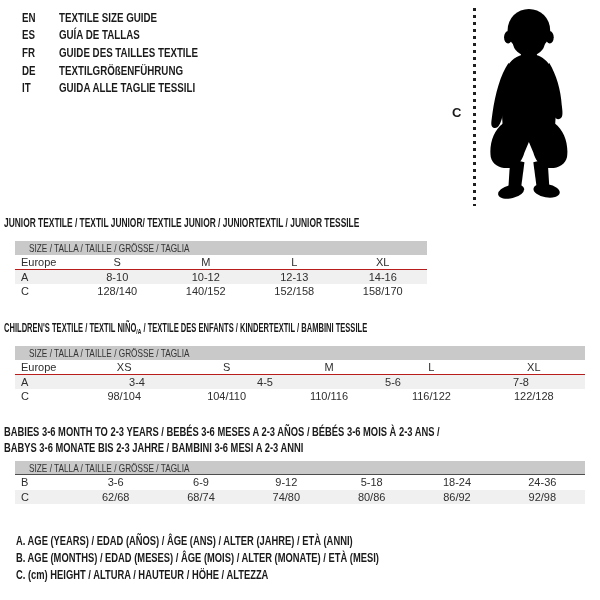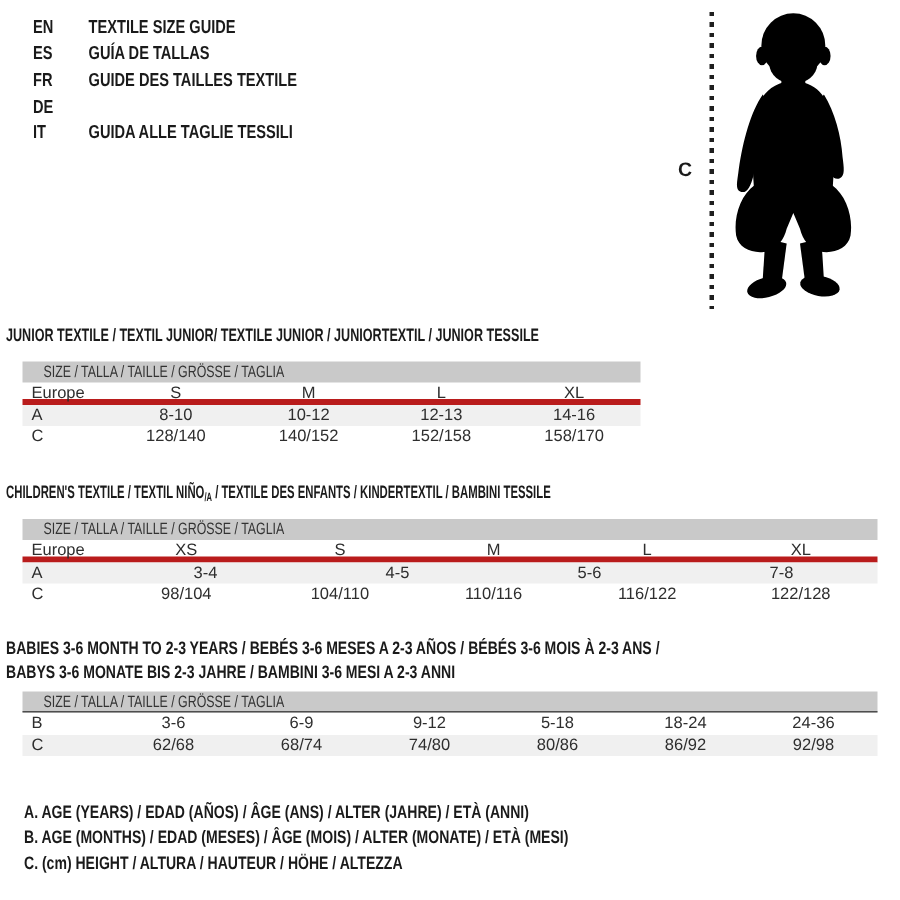--- a/index.html
+++ b/index.html
@@ -41,21 +41,21 @@
   .sizetable { position:absolute; left:15px; }
   #table1 { top:241px; width:412px; }
   #table2 { top:346px; width:570px; }
   #table3 { top:461px; width:570px; }
   .size-bar {
     height:14px; line-height:14px; background:#c9c9c9; padding-left:14px;
     font-size:11px; color:#333333;
   }
   .size-bar.divider { border-bottom:1px solid #4d4d4d; }
   .trow { display:flex; height:14.5px; line-height:14.5px; font-size:11px; color:#2e2e2e; }
-  .trow.divider { border-bottom:4px solid #b91c1c; }
+  .trow.divider { border-bottom:1px solid #b91c1c; }
   .trow.shaded { background:#f0f0f0; }
   .trow .lbl { width:58px; padding-left:6px; }
   .trow .val { flex:1; text-align:center; }
 
   
   .footnotes { position:absolute; left:16px; top:533px; }
   .fn { height:17.2px; line-height:17.2px; font-weight:bold; font-size:12px; }
 </style>
 </head>
 <body>
@@ -70,20 +70,21 @@
     <div class="lang-row">
       <span class="lang-code"><span class="cx cx78">ES</span></span>
       <span class="lang-label"><span class="cx cx78">GUÍA DE TALLAS</span></span>
     </div>
     <div class="lang-row">
       <span class="lang-code"><span class="cx cx78">FR</span></span>
       <span class="lang-label"><span class="cx cx78">GUIDE DES TAILLES TEXTILE</span></span>
     </div>
     <div class="lang-row">
       <span class="lang-code"><span class="cx cx78">DE</span></span>
+      <span class="lang-label"><span class="cx cx78">TEXTILGRÖßENFÜHRUNG</span></span>
     </div>
     <div class="lang-row">
       <span class="lang-code"><span class="cx cx78">IT</span></span>
       <span class="lang-label"><span class="cx cx78">GUIDA ALLE TAGLIE TESSILI</span></span>
     </div>
   </div>
 
   <div class="measure-line"></div>
   <div class="measure-label">C</div>
   <svg class="baby-svg" viewBox="0 0 100 230" aria-hidden="true">

